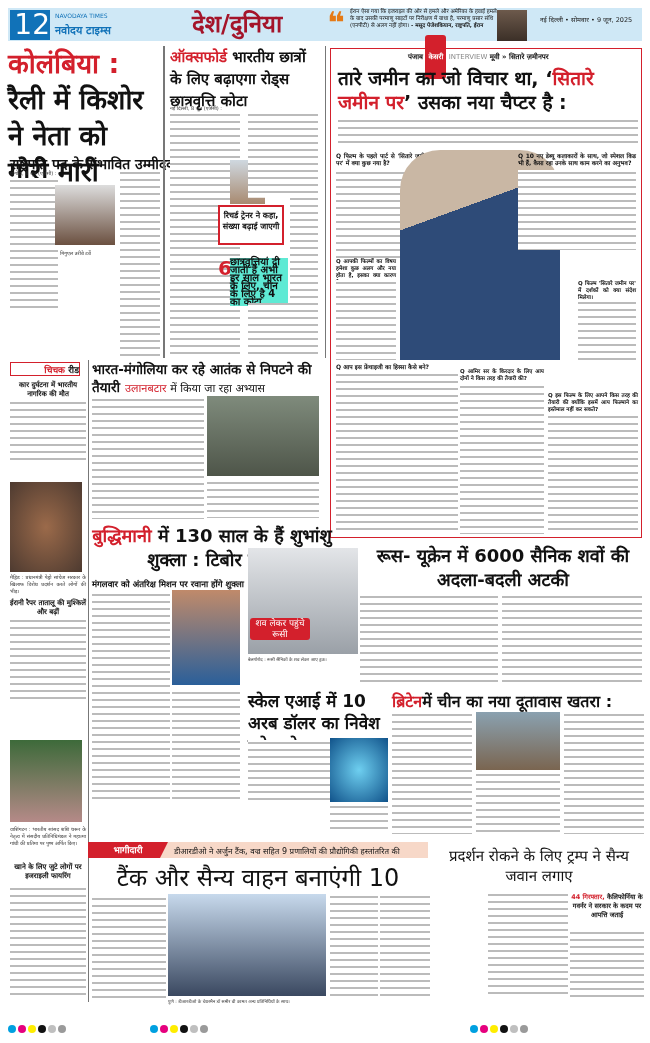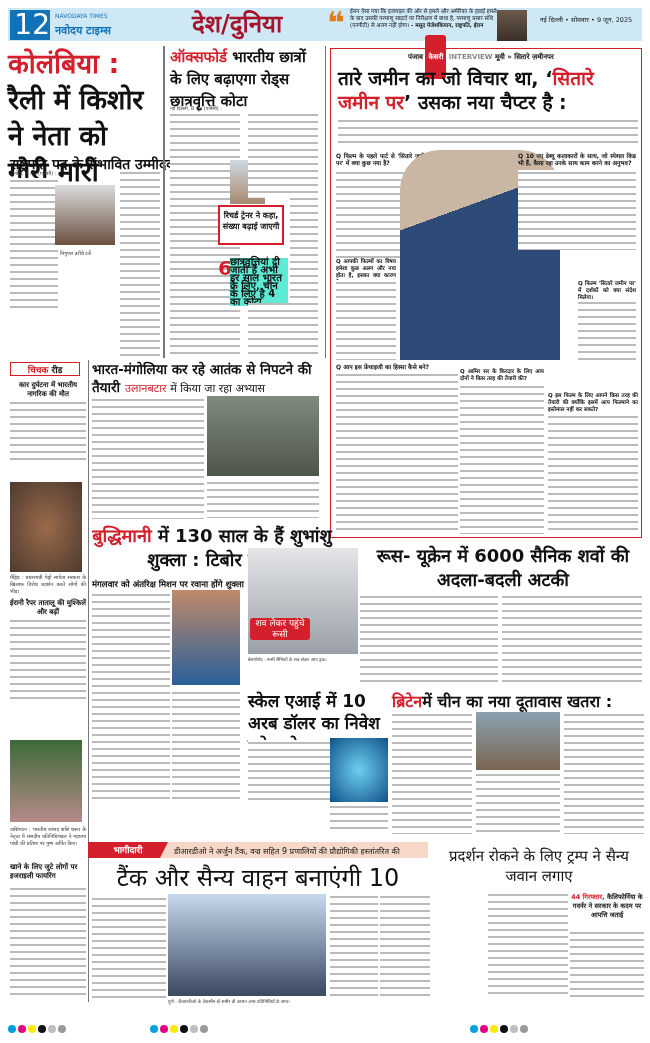--- a/index.html
+++ b/index.html
@@ -48,49 +48,49 @@
 <div class="abs body" style="left:170px;top:105px">नई दिल्ली, 8 जून (एजेंसी) :</div>
 <div class="abs para" style="left:170px;top:112px;width:70px;height:245px"></div>
 <div class="abs photo" style="left:230px;top:160px;width:35px;height:44px;background:linear-gradient(#cfd8e0,#a88a70)"></div>
 <div class="abs" style="left:218px;top:205px;width:66px;height:40px;border:2px solid #d3202c;font-size:8px;font-weight:bold;text-align:center;background:#fff;line-height:11px;padding-top:3px">रिचर्ड ट्रेनर ने कहा, संख्या बढ़ाई जाएगी</div>
 <div class="abs" style="left:218px;top:256px;font-size:20px;color:#d3202c;font-weight:bold">6</div>
 <div class="abs" style="left:230px;top:258px;width:58px;font-size:10px;font-weight:bold;line-height:8px;background:#5eead4">छात्रवृत्तियां दी जाती हैं अभी हर साल भारत के लिए, चीन के लिए है 4 का कोटा</div>
 <div class="abs para" style="left:248px;top:112px;width:70px;height:245px;clip-path:polygon(0 0,100% 0,100% 100%,0 100%,0 78%,60% 78%,60% 35%,0 35%)"></div>
 <div class="abs col-line" style="left:325px;top:46px;width:1px;height:312px"></div>
 
 <div class="abs" style="left:330px;top:48px;width:312px;height:490px;border:1px solid #d3202c"></div>
-<div class="abs" style="left:408px;top:52px;font-size:7px;font-weight:bold"><span>पंजाब</span> <span class="bar-tag" style="padding:18px 3px;border-radius:3px">केसरी</span> <span style="color:#888;font-weight:bold">INTERVIEW</span> <span>मूवी » सितारे ज़मीनपर</span></div>
+<div class="abs" style="left:408px;top:52px;font-size:7px;font-weight:bold"><span>पंजाब</span> <span class="bar-tag" style="padding:18px 3px;border-radius:3px">केसरी</span> <span style="color:#888;font-weight:normal">INTERVIEW</span> <span>मूवी » सितारे ज़मीनपर</span></div>
 <div class="abs" style="left:338px;top:66px;width:300px;font-size:19px;font-weight:bold;line-height:24px"><span>तारे जमीन का जो विचार था, ‘</span><span class="h1red">सितारे जमीन पर</span><span>’ उसका नया चैप्टर है : आर.एस. प्रसन्ना</span></div>
 <div class="abs para" style="left:338px;top:118px;width:300px;height:28px"></div>
 <div class="abs body" style="left:336px;top:152px;width:92px;font-weight:bold;color:#111;font-size:6px">Q फिल्म के पहले पार्ट से 'सितारे जमीन पर' में क्या कुछ नया है?</div>
 <div class="abs para" style="left:336px;top:170px;width:92px;height:90px"></div>
 <div class="abs body" style="left:336px;top:258px;width:60px;font-weight:bold;color:#111;font-size:5.5px">Q आपकी फिल्मों का विषय हमेशा कुछ अलग और नया होता है, इसका क्या कारण है?</div>
 <div class="abs para" style="left:336px;top:280px;width:60px;height:80px"></div>
 <div class="abs photo" style="left:400px;top:150px;width:160px;height:210px;background:linear-gradient(160deg,#c9b7a4 0 30%,#2e4b78 30% 100%);border-radius:40px 40px 0 0"></div>
 <div class="abs body" style="left:518px;top:152px;width:118px;font-weight:bold;color:#111;font-size:6px">Q 10 नए डेब्यू कलाकारों के साथ, जो स्पेशल किड भी हैं, कैसा रहा उनके साथ काम करने का अनुभव?</div>
 <div class="abs para" style="left:518px;top:170px;width:118px;height:80px"></div>
 <div class="abs body" style="left:578px;top:280px;width:58px;font-weight:bold;color:#111;font-size:5.5px">Q फिल्म 'सितारे जमीन पर' में दर्शकों को क्या संदेश मिलेगा।</div>
 <div class="abs para" style="left:578px;top:300px;width:58px;height:60px"></div>
 <div class="abs body" style="left:336px;top:363px;width:122px;font-weight:bold;color:#111;font-size:6px">Q आप इस फ्रेंचाइजी का हिस्सा कैसे बने?</div>
 <div class="abs para" style="left:336px;top:372px;width:122px;height:162px"></div>
 <div class="abs body" style="left:460px;top:368px;width:84px;font-weight:bold;color:#111;font-size:5.5px">Q आमिर सर के किरदार के लिए आप दोनों ने किस तरह की तैयारी की?</div>
 <div class="abs para" style="left:460px;top:384px;width:84px;height:150px"></div>
 <div class="abs body" style="left:548px;top:392px;width:90px;font-weight:bold;color:#111;font-size:5.5px">Q इस फिल्म के लिए आपने किस तरह की तैयारी की क्योंकि इसमें आप फिल्माने का इस्तेमाल नहीं कर सकते?</div>
 <div class="abs para" style="left:548px;top:414px;width:90px;height:120px"></div>
 
-<div class="abs" style="left:10px;top:362px;width:70px;height:14px;border:1px solid #d3202c;font-size:9px;font-weight:bold;text-align:center"><span class="h1red">चिचक</span> <span>रीड</span></div>
+<div class="abs" style="left:10px;top:362px;width:70px;height:14px;border:1px solid #d3202c;font-size:9px;font-weight:bold;text-align:right"><span class="h1red">चिचक</span> <span>रीड</span></div>
 <div class="abs" style="left:10px;top:380px;width:76px;font-size:7px;font-weight:bold;text-align:center">कार दुर्घटना में भारतीय नागरिक की मौत</div>
 <div class="abs para" style="left:10px;top:400px;width:76px;height:60px"></div>
 <div class="abs photo" style="left:10px;top:482px;width:72px;height:90px;background:radial-gradient(#9b6a4a,#4d3a30)"></div>
 <div class="abs body" style="left:10px;top:574px;width:76px">मैड्रिड : प्रधानमंत्री पेड्रो सांचेज सरकार के खिलाफ विरोध प्रदर्शन करते लोगों की भीड़।</div>
 <div class="abs" style="left:10px;top:598px;width:76px;font-size:7px;font-weight:bold;text-align:center">ईरानी रैपर तातालू की मुश्किलें और बढ़ीं</div>
 <div class="abs para" style="left:10px;top:618px;width:76px;height:85px"></div>
 <div class="abs photo" style="left:10px;top:740px;width:72px;height:82px;background:linear-gradient(#3d6a3a,#b58a88)"></div>
 <div class="abs body" style="left:10px;top:826px;width:76px">वाशिंगटन : भारतीय सांसद शशि थरूर के नेतृत्व में संसदीय प्रतिनिधिमंडल ने महात्मा गांधी की प्रतिमा पर पुष्प अर्पित किए।</div>
-<div class="abs" style="left:10px;top:862px;width:76px;font-size:7px;font-weight:bold;text-align:left">खाने के लिए जुटे लोगों पर इजराइली फायरिंग</div>
+<div class="abs" style="left:10px;top:862px;width:76px;font-size:7px;font-weight:bold;text-align:center">खाने के लिए जुटे लोगों पर इजराइली फायरिंग</div>
 <div class="abs para" style="left:10px;top:886px;width:76px;height:110px"></div>
 <div class="abs col-line" style="left:88px;top:360px;width:1px;height:642px"></div>
 
 <div class="abs" style="left:92px;top:360px;width:235px;font-size:13.5px;font-weight:bold">भारत-मंगोलिया कर रहे आतंक से निपटने की तैयारी</div>
 <div class="abs" style="left:125px;top:380px;font-size:11px;font-weight:normal"><span class="h1red">उलानबटार</span> <span>में किया जा रहा अभ्यास</span></div>
 <div class="abs para" style="left:92px;top:397px;width:112px;height:122px"></div>
 <div class="abs photo" style="left:207px;top:396px;width:112px;height:80px;background:linear-gradient(#7f8b7c,#4e5549)"></div>
 <div class="abs para" style="left:207px;top:480px;width:112px;height:38px"></div>
 
 <div class="abs" style="left:92px;top:524px;width:240px;font-size:18px;font-weight:bold;text-align:center;line-height:24px"><span class="h1red">बुद्धिमानी</span> <span>में 130 साल के हैं शुभांशु शुक्ला : टिबोर कापू</span></div>

